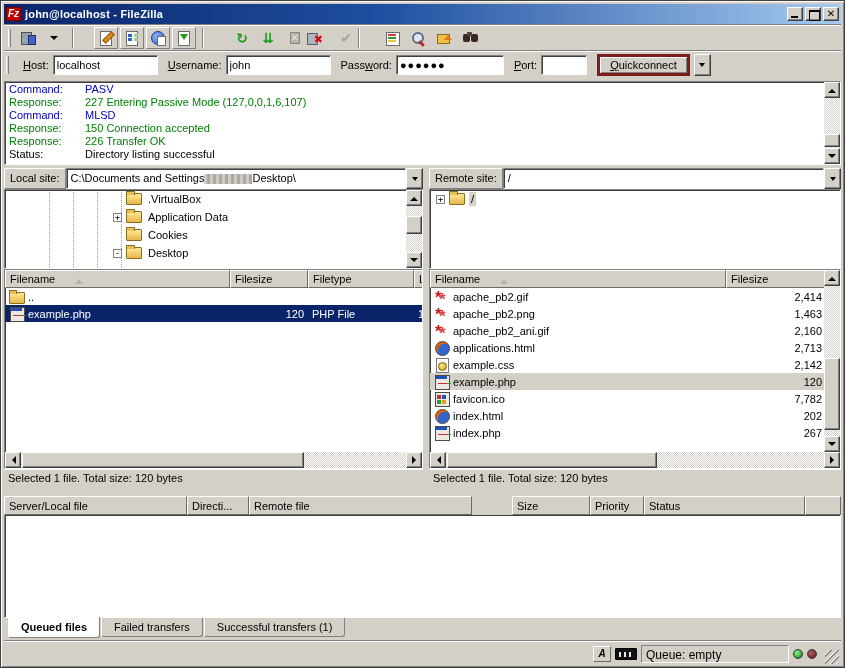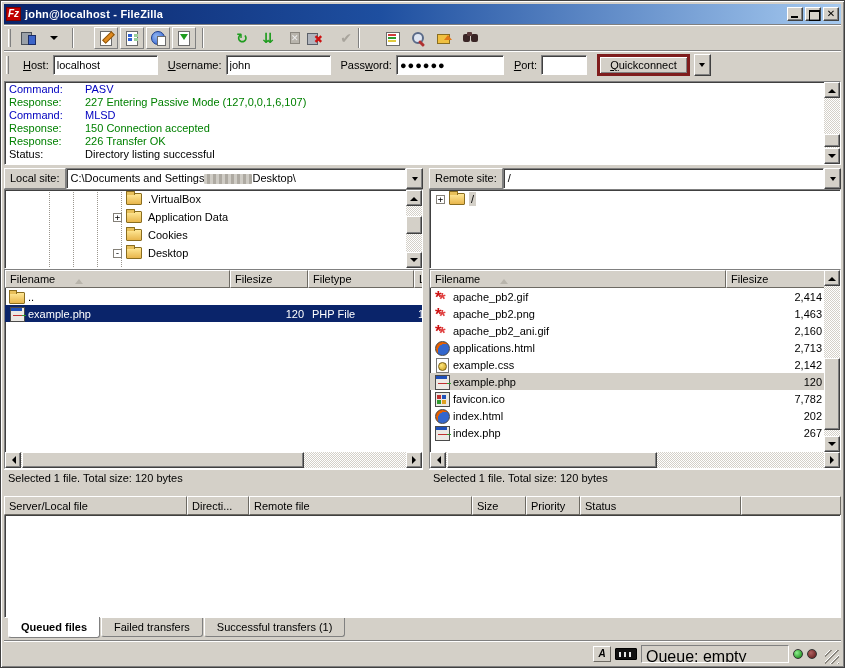--- a/index.html
+++ b/index.html
@@ -185,39 +185,39 @@
   .i-ico::before{content:"";position:absolute;left:1px;top:0;width:13px;height:13px;background:#ece9e4;border:1px solid #4a4a4a;}
   .i-ico::after{content:"";position:absolute;left:3px;top:3px;width:4px;height:4px;background:#c03030;
     box-shadow:5px 0 0 #2050b8, 0 5px 0 #2e9b2e, 5px 5px 0 #e0a020;}
 
   .panestatus{height:17px;padding:2px 4px 0 4px;flex:0 0 auto;border-top:1px solid #fff;white-space:nowrap;overflow:hidden;}
 
   
   .queuepanel{flex:1;display:flex;flex-direction:column;margin-top:4px;min-height:0;}
   .qheader{display:flex;height:19px;flex:0 0 auto;background:#d4d0c8;}
   .qheader .hcell{height:19px;}
-  .q0{width:183px;} .q1{width:62px;} .q2{width:223px;} .q3{width:54px;} .q4{width:54px;} .q5{width:161px;} .q6{flex:1 1 auto;}
+  .q0{width:183px;} .q1{width:62px;} .q2{width:223px;} .q3{width:78px;margin-left:40px;} .q4{width:54px;} .q5{width:161px;} .q6{flex:1 1 auto;}
   .qbody{flex:1;background:#fff;border:1px solid;border-color:#808080 #fff #fff #808080;box-shadow:inset 1px 1px 0 #404040;border-top:none;}
 
   
   .tabsrow{height:22px;display:flex;align-items:flex-start;flex:0 0 auto;padding-left:4px;gap:1px;}
   .tab{padding:3px 12px 4px 12px;background:#d4d0c8;border:1px solid;border-color:#d4d0c8 #808080 #808080 #fff;
     border-top:none;border-radius:0 0 3px 3px;margin-top:0;height:19px;white-space:nowrap;}
   .tab.active{background:#fff;font-weight:bold;height:21px;border-color:#fff #808080 #808080 #fff;position:relative;top:-1px;padding-top:4px;}
 
   
   .statusbar{height:24px;display:flex;align-items:center;justify-content:flex-end;gap:4px;flex:0 0 auto;
     border-top:1px solid #808080;box-shadow:inset 0 1px 0 #fff;padding:2px 2px 0 2px;}
   .sb-ascii{width:18px;height:16px;background:#d4d0c8;border:1px solid;border-color:#fff #6d6a63 #6d6a63 #fff;
     font-weight:bold;font-size:10px;display:flex;align-items:center;justify-content:center;font-style:italic;}
   .sb-speed{width:22px;height:12px;background:#111;border:1px solid #000;border-radius:1px;position:relative;}
   .sb-speed::before{content:"";position:absolute;left:3px;top:3px;width:15px;height:5px;
     background:repeating-linear-gradient(90deg,#e8e8e8 0 2px,#111 2px 5px);}
   .sb-queue{width:148px;height:18px;border:1px solid;border-color:#808080 #fff #fff #808080;
-    padding:2px 4px 0 4px;font-size:16px;white-space:nowrap;overflow:hidden;}
+    padding:2px 4px 0 4px;font-size:12px;white-space:nowrap;overflow:hidden;}
   .led{width:10px;height:10px;border-radius:50%;border:1px solid #333;}
   .led.green{background:radial-gradient(circle at 35% 35%,#8cf08c,#0a7a0a);}
   .led.red{background:radial-gradient(circle at 35% 35%,#b06060,#5a1515);}
   .grip{width:14px;height:14px;margin-left:4px;align-self:flex-end;
     background:repeating-linear-gradient(135deg,transparent 0 3px,#fff 3px 4px,#8a867e 4px 5px);}
 </style>
 </head>
 <body>
 
 <div class="window">

